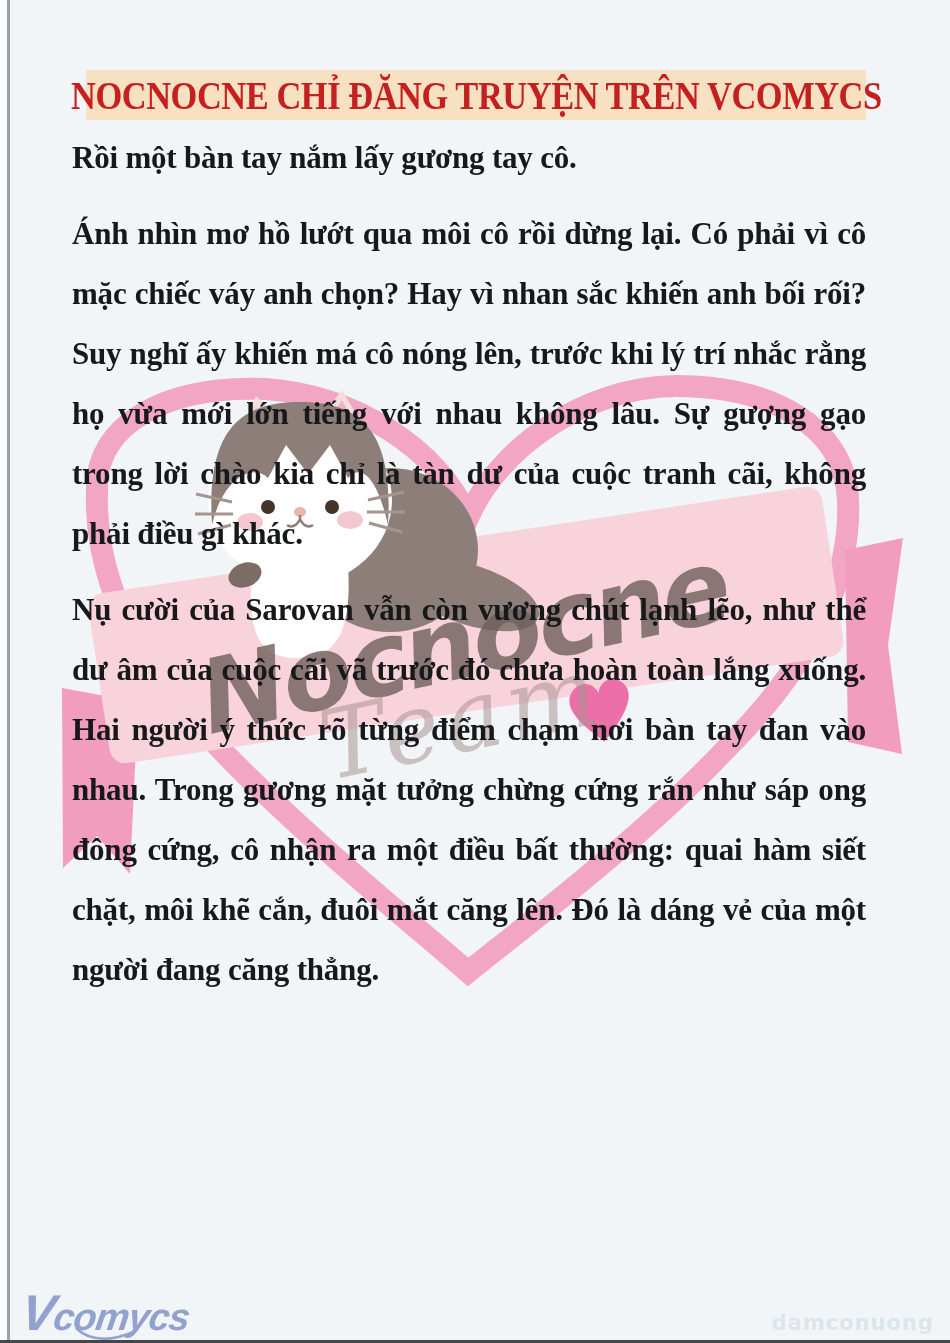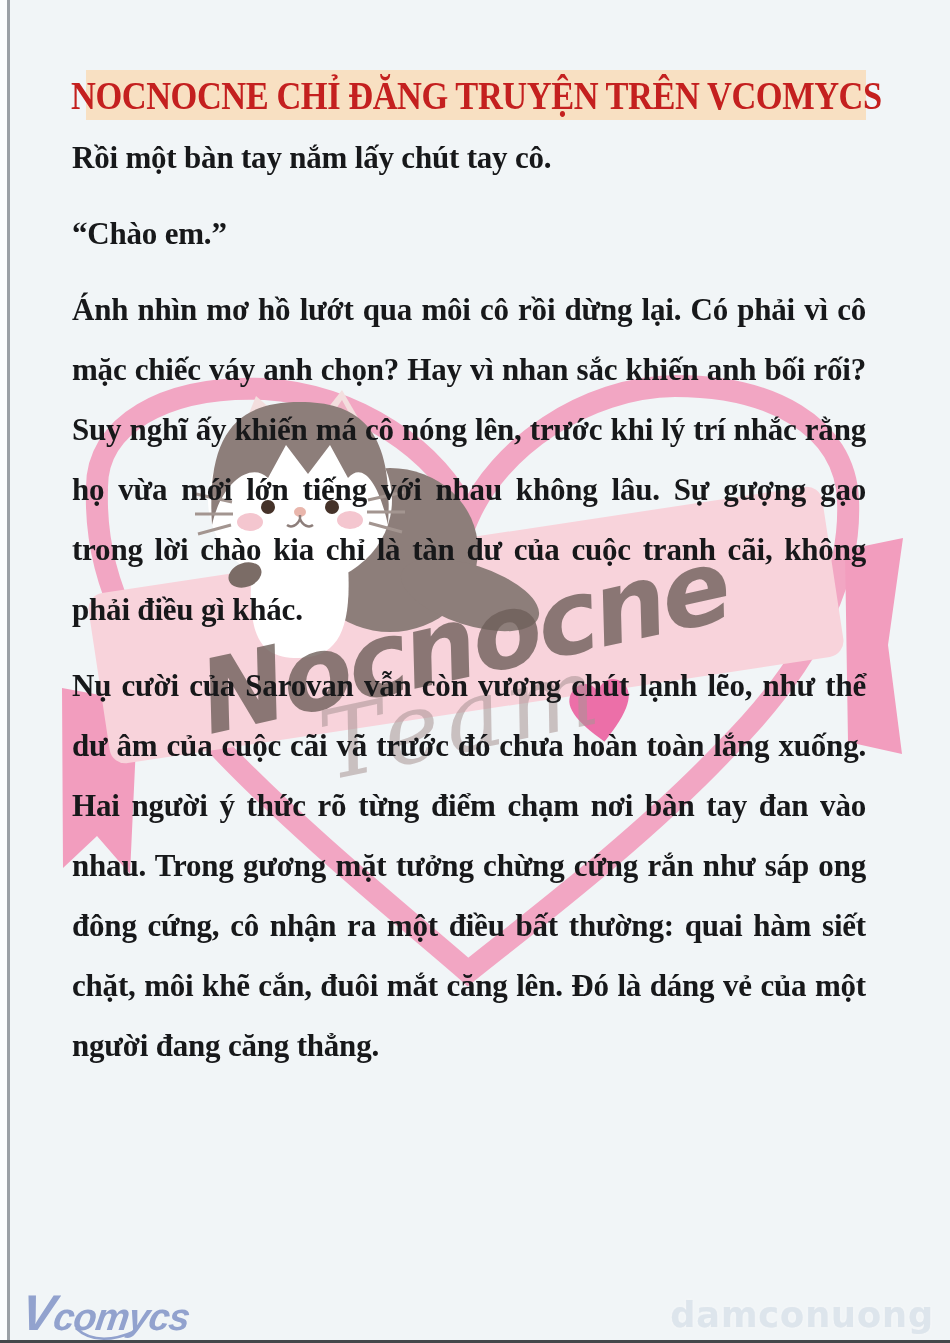--- a/index.html
+++ b/index.html
@@ -53,21 +53,21 @@
     position:absolute; left:22px; top:1284px;
     font-family:"Liberation Sans", sans-serif; font-style:italic; font-weight:bold;
     font-size:38px; letter-spacing:-1px; color:var(--logo_blue,#92a2ce);
     transform:skewX(-8deg);
   }
   .logo::first-letter { font-size:50px; }
   .logo .swash { position:absolute; left:52px; top:40px; }
   .uploader {
     position:absolute; right:16px; bottom:8px;
     font-family:"DejaVu Sans", sans-serif; font-weight:bold;
-    font-size:35px; letter-spacing:1px;
+    font-size:21px; letter-spacing:1px;
     color:var(--uploader_gray,#dde5ec);
     text-shadow:0 0 3px rgba(255,255,255,0.95), 0 0 1px #ccd6df;
   }
 </style>
 </head>
 <body>
 
 <div class="page">
 
   <svg class="wm-svg" width="950" height="1343" viewBox="0 0 950 1343">
@@ -114,22 +114,21 @@
     </g>
   </svg>
 
   <div class="wm-name">Nocnocne</div>
   <div class="wm-team">Team</div>
 
   <div class="content">
     <div class="title-band">
       <span>NOCNOCNE CHỈ ĐĂNG TRUYỆN TRÊN VCOMYCS</span>
     </div>
-    <p class="first">Rồi một bàn tay nắm lấy chút tay cô.</p>
-    <p>“Chào em.”</p>
+    <p class="first">Rồi một bàn tay nắm lấy gương tay cô.</p>
     <p>Ánh nhìn mơ hồ lướt qua môi cô rồi dừng lại. Có phải vì cô mặc chiếc váy anh chọn? Hay vì nhan sắc khiến anh bối rối? Suy nghĩ ấy khiến má cô nóng lên, trước khi lý trí nhắc rằng họ vừa mới lớn tiếng với nhau không lâu. Sự gượng gạo trong lời chào kia chỉ là tàn dư của cuộc tranh cãi, không phải điều gì khác.</p>
     <p>Nụ cười của Sarovan vẫn còn vương chút lạnh lẽo, như thể dư âm của cuộc cãi vã trước đó chưa hoàn toàn lắng xuống. Hai người ý thức rõ từng điểm chạm nơi bàn tay đan vào nhau. Trong gương mặt tưởng chừng cứng rắn như sáp ong đông cứng, cô nhận ra một điều bất thường: quai hàm siết chặt, môi khẽ cắn, đuôi mắt căng lên. Đó là dáng vẻ của một người đang căng thẳng.</p>
   </div>
 
   <div class="logo">
     <span>Vcomycs</span>
     <svg class="swash" width="70" height="22">
       <path d="M4 4 q 24 20 60 3" stroke="#92a2ce" stroke-width="2.5" fill="none"></path>
     </svg>
   </div>

